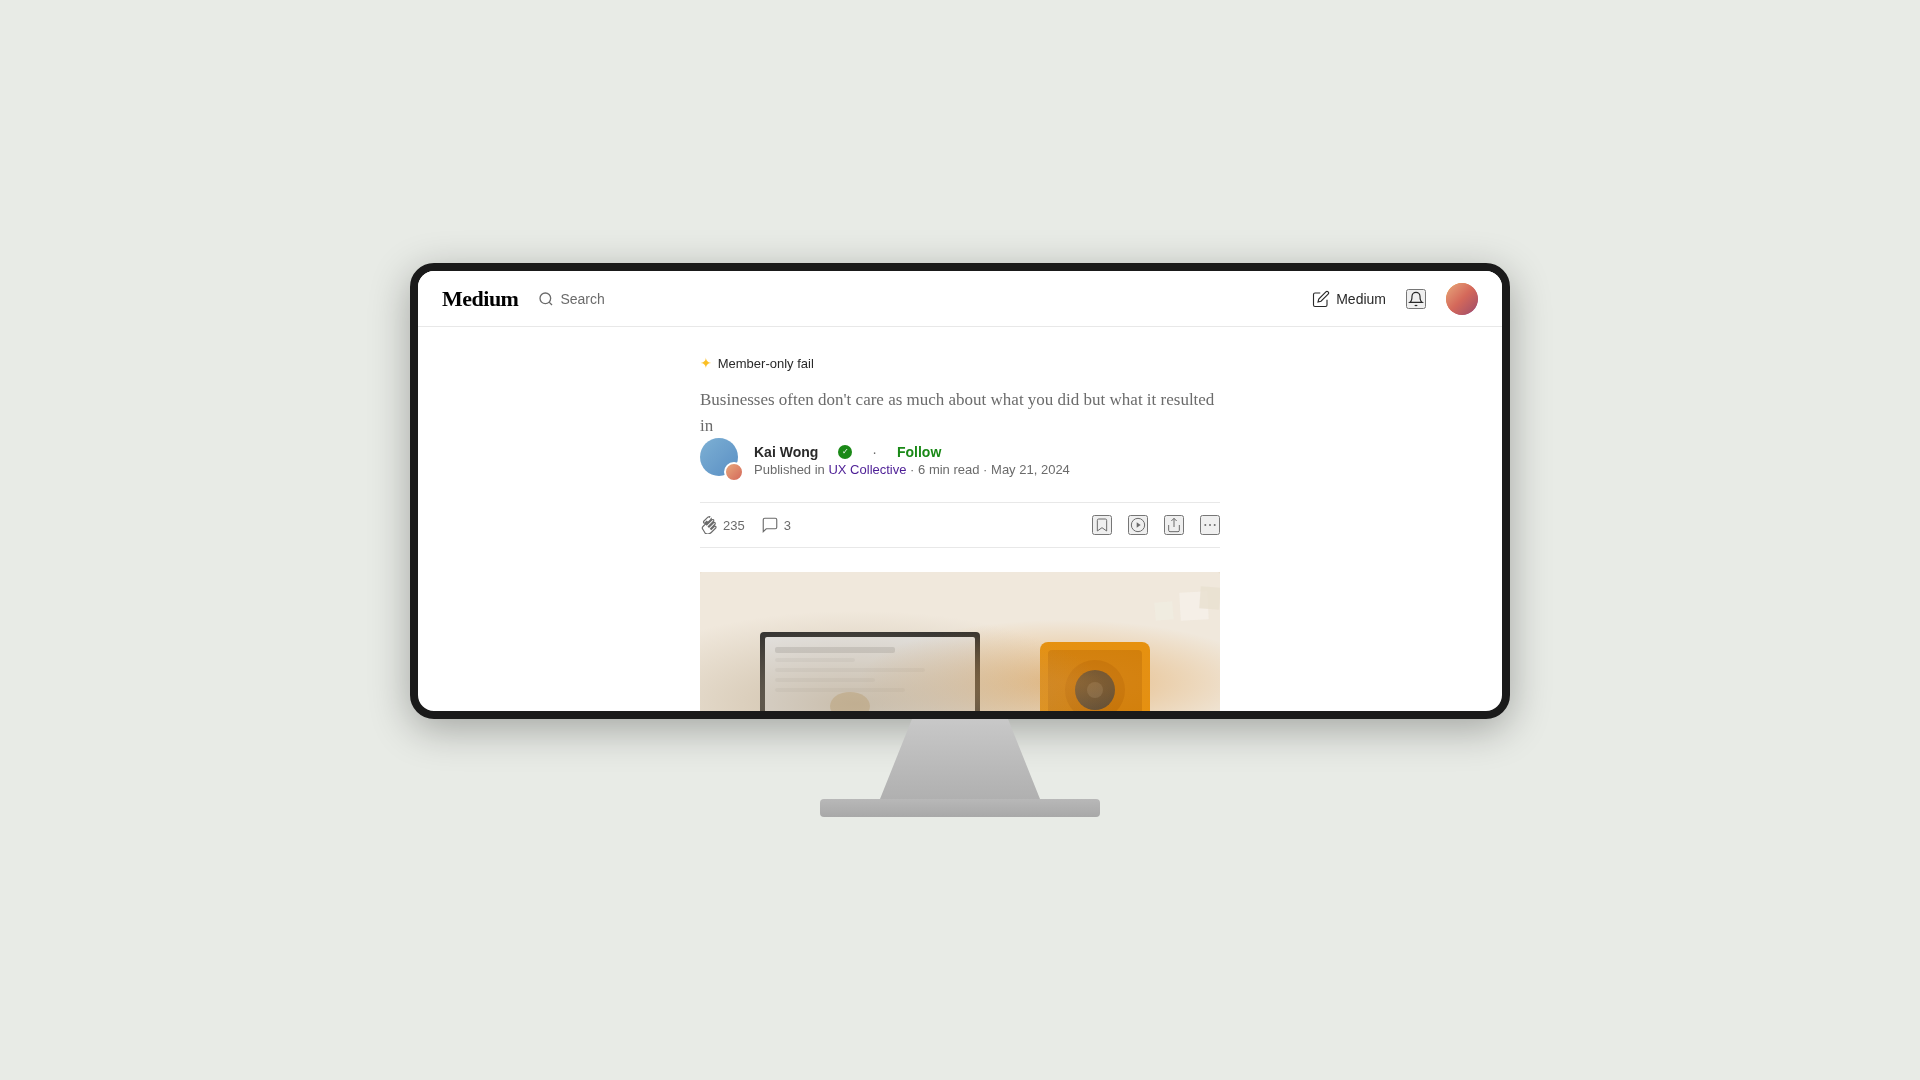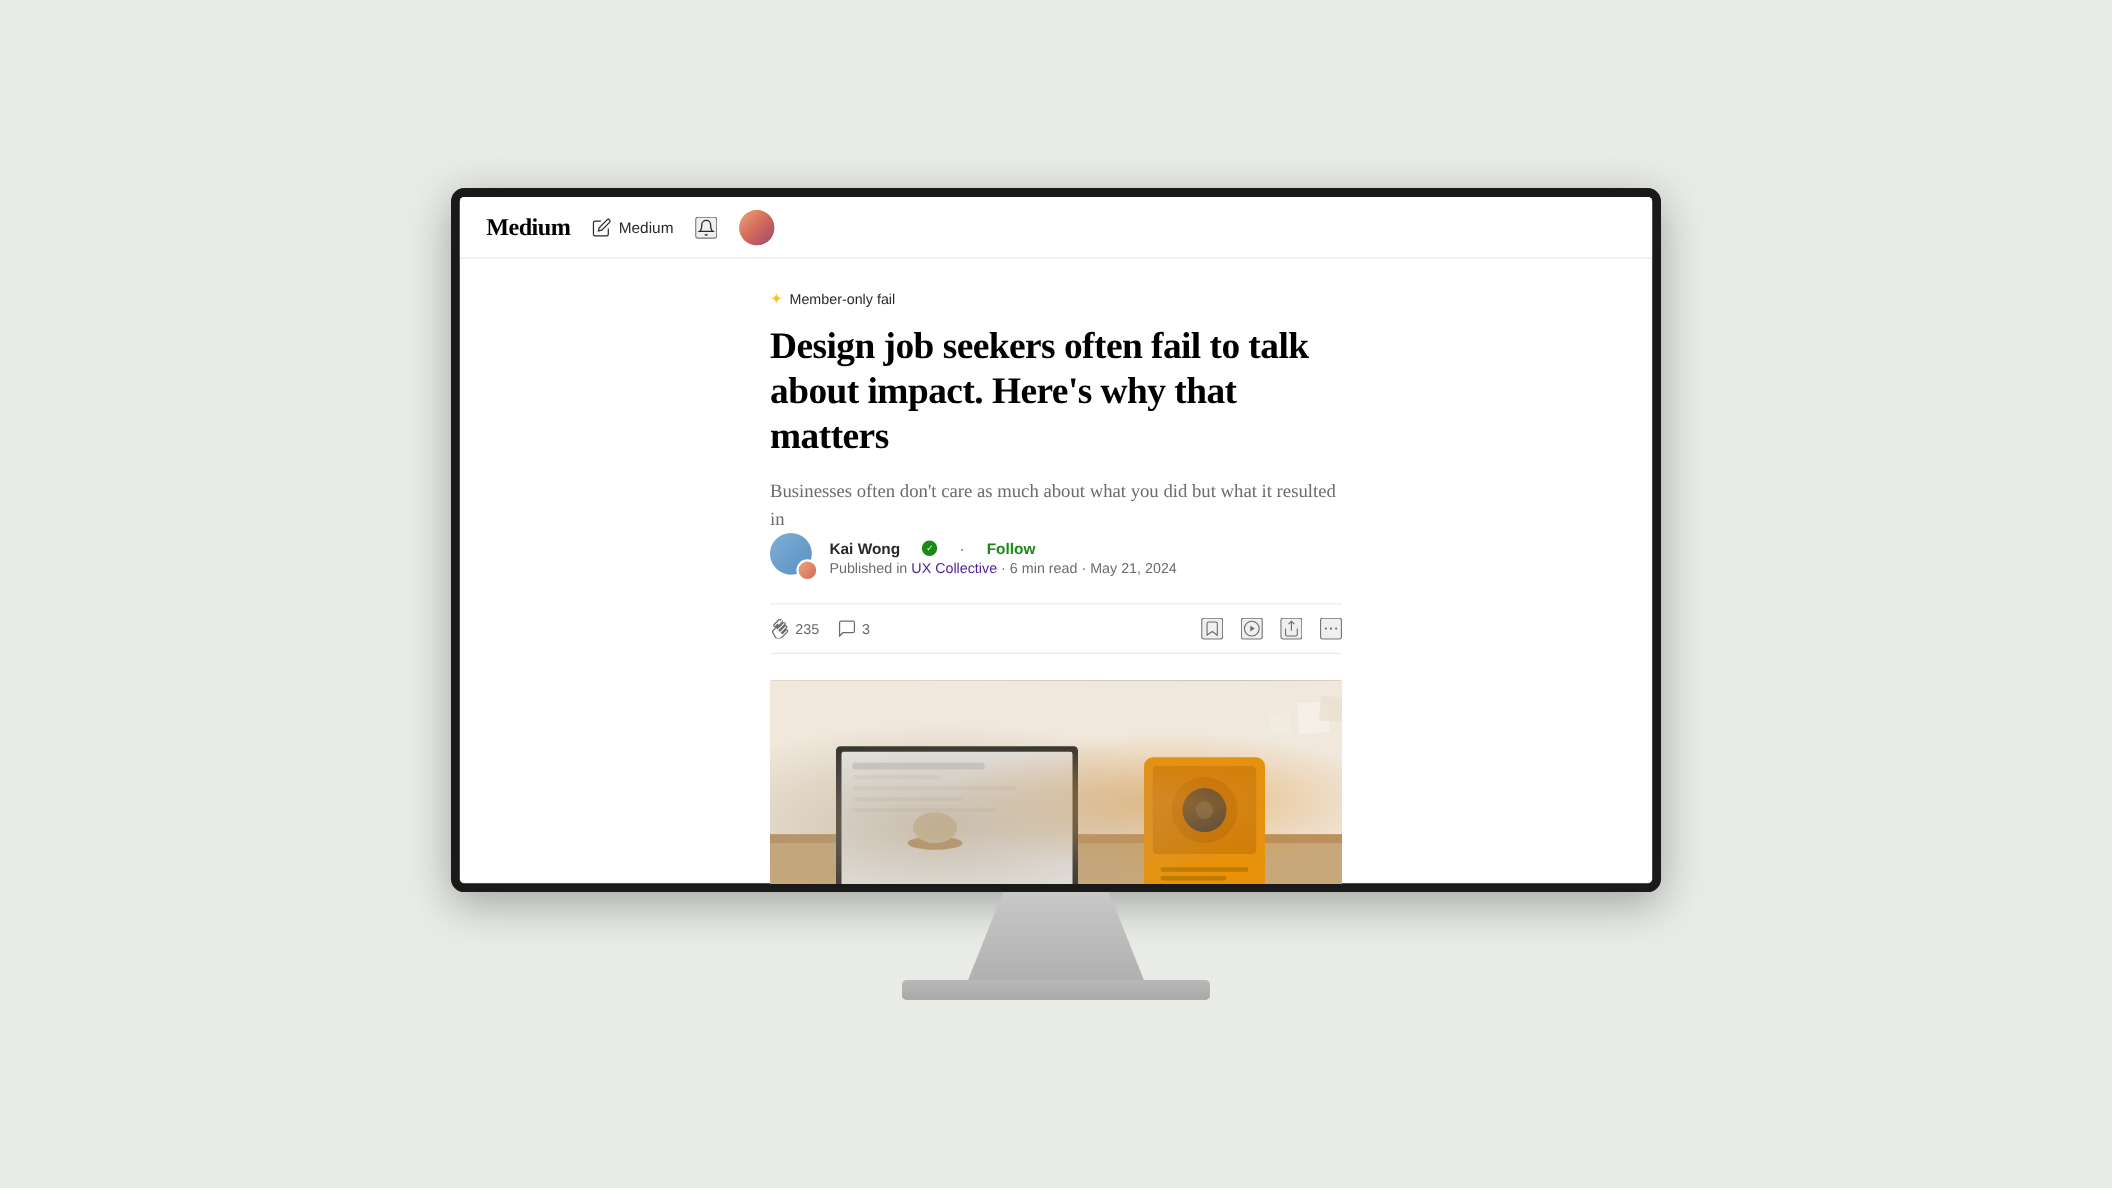--- a/index.html
+++ b/index.html
@@ -16,23 +16,23 @@
     .monitor-wrapper {
       position: relative;
       width: 1120px;
       display: flex;
       flex-direction: column;
       align-items: center;
     }
 
     .monitor-screen {
       width: 1100px;
-      height: 640px;
+      height: 456px;
       background: #fff;
-      border-radius: 12px;
+      border-radius: 24px;
       border: 8px solid #1a1a1a;
       overflow: hidden;
       box-shadow: 0 10px 40px rgba(0,0,0,0.3);
       position: relative;
     }
 
     .monitor-stand {
       width: 160px;
       height: 80px;
       background: linear-gradient(to bottom, #c8c8c8, #b0b0b0);
@@ -299,20 +299,27 @@
     }
   </style>
 </head>
 <body>
 
 <div class="monitor-wrapper">
   <div class="monitor-screen">
 
     <nav class="nav">
       <div class="nav-logo">Medium</div>
+      <div class="nav-search">
+        <svg class="search-icon-svg" viewBox="0 0 24 24" fill="none" stroke="currentColor" stroke-width="2">
+          <circle cx="11" cy="11" r="8"></circle>
+          <path d="m21 21-4.35-4.35"></path>
+        </svg>
+        <span>Search</span>
+      </div>
       <div class="nav-right">
         <button class="write-btn">
           <svg width="18" height="18" viewBox="0 0 24 24" fill="none" stroke="currentColor" stroke-width="1.5">
             <path d="M11 4H4a2 2 0 0 0-2 2v14a2 2 0 0 0 2 2h14a2 2 0 0 0 2-2v-7"></path>
             <path d="M18.5 2.5a2.121 2.121 0 0 1 3 3L12 15l-4 1 1-4 9.5-9.5z"></path>
           </svg>
           <span>Medium</span>
         </button>
         <button class="action-icon-btn">
           <svg width="20" height="20" viewBox="0 0 24 24" fill="none" stroke="#292929" stroke-width="1.8">
@@ -326,21 +333,20 @@
       </div>
     </nav>
 
     <div class="main-content">
 
       <div class="member-badge">
         <span class="member-star">✦</span>
         <span>Member-only fail</span>
       </div>
 
-      <h1 class="article-title">Design job seekers often fail to talk about impact. Here's why that matters</h1>
 
       <p class="article-subtitle">Businesses often don't care as much about what you did but what it resulted in</p>
 
       <div class="author-row">
         <div class="author-avatar-wrapper">
           <div class="author-avatar"></div>
           <div class="author-avatar-small"></div>
         </div>
         <div class="author-info">
           <div class="author-name-row">

